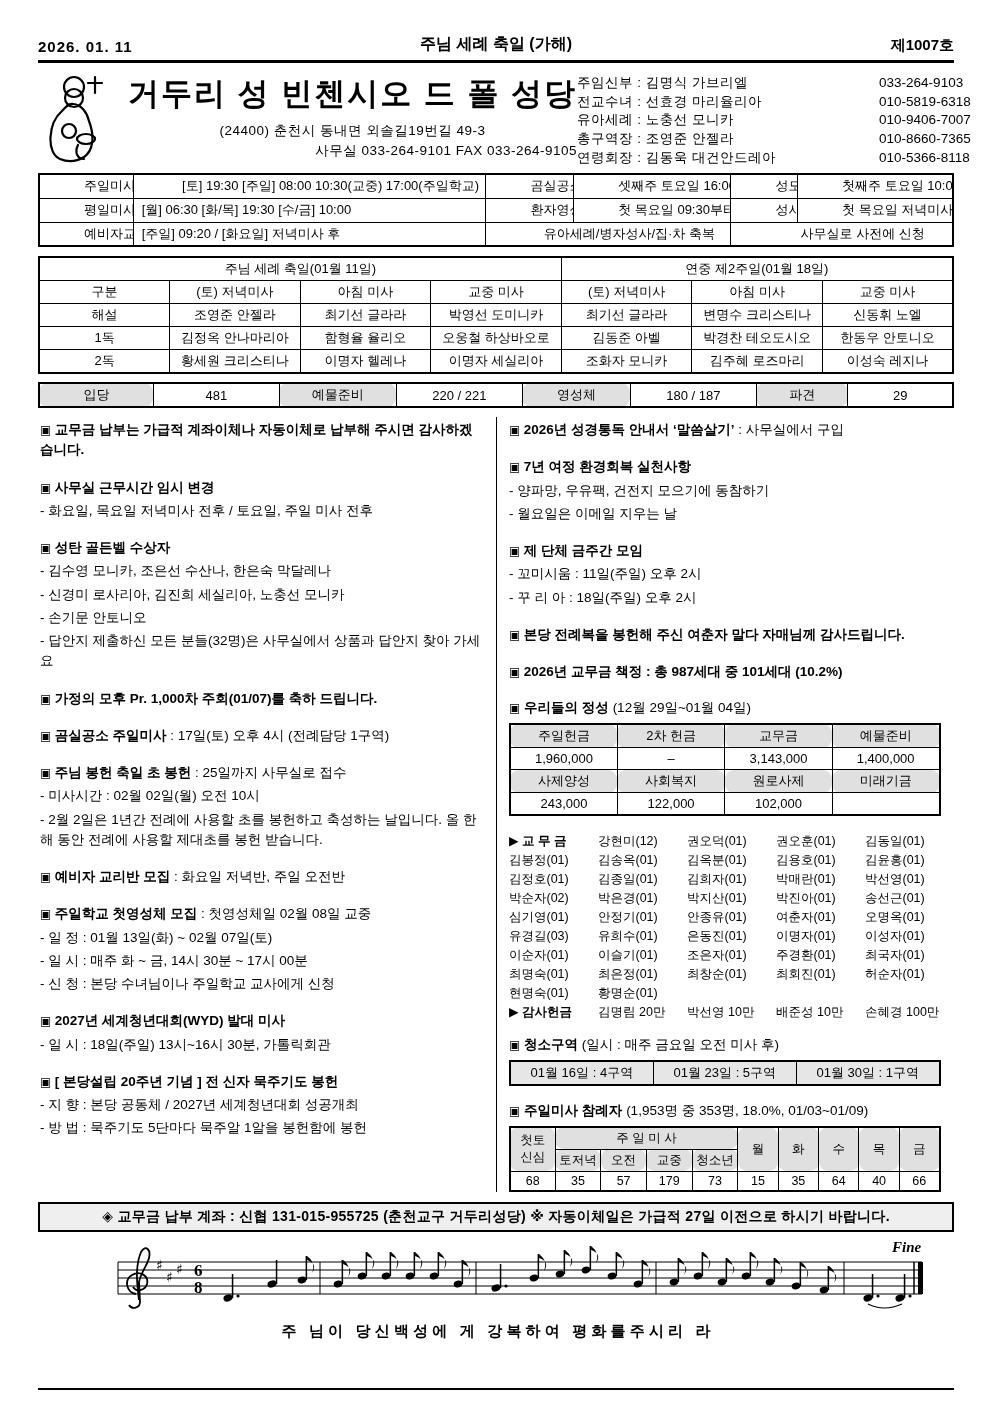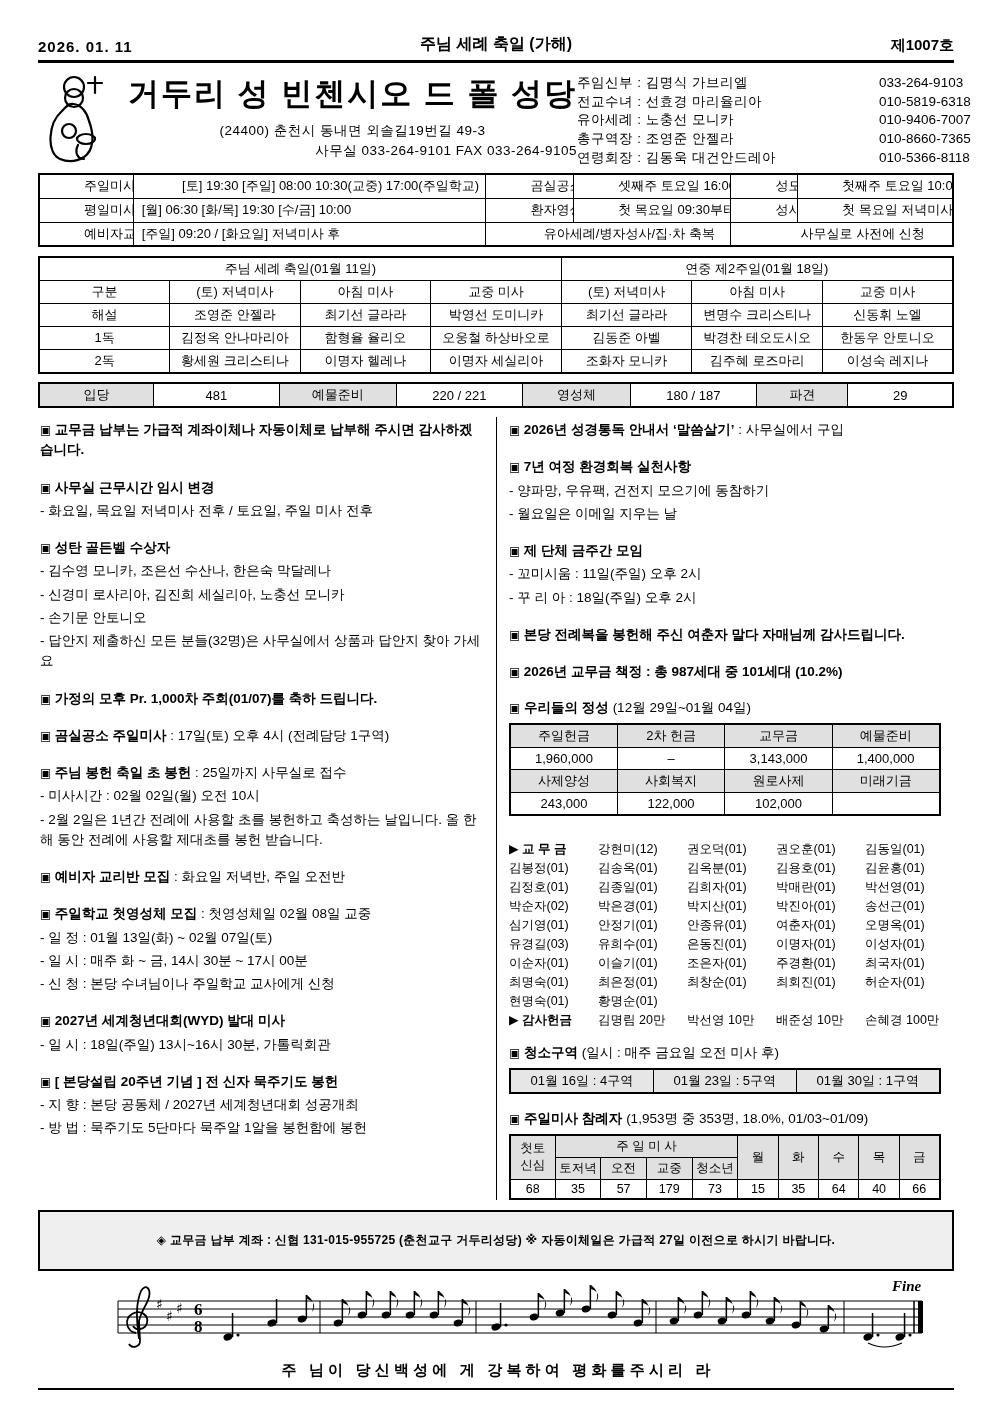--- a/index.html
+++ b/index.html
@@ -26,21 +26,21 @@
   .addr2 { text-align:right; font-size:13.5px; margin-top:2px; letter-spacing:0.5px; }
   .contacts { flex:0 0 420px; font-size:13.5px; padding-top:3px; }
   .contact-row { display:flex; line-height:1.38; }
   .contact-row .rn { flex:1; letter-spacing:0.5px; }
   .contact-row .ph { width:118px; text-align:left; }
 
   
   table { border-collapse:collapse; width:100%; table-layout:fixed; }
   td { border:1px solid #000; text-align:center; font-size:13px; padding:2px 2px; overflow:hidden; white-space:nowrap; }
   .tbl { border:2px solid #000; }
-  .gray { background:#e0e0e0; }
+  .gray { background:#e0e0e0;border-radius:9px; }
 
   .sched td { height:24px;padding-left:44px; }
   .sched .c0 { width:10.3%; }
   .sched .c1 { width:38.6%; text-align:center; }
   .sched .c2 { width:9.6%; }
   .sched .c3 { width:17.2%; }
   .sched .c4 { width:7.3%; }
 
   .roles { margin-top:9px; }
   .roles td { height:22px; }
@@ -58,37 +58,37 @@
   .notice { margin:0 0 17px 0; font-size:13.5px; line-height:1.5; }
   .n-head { font-weight:bold; }
   .n-head .rest { font-weight:normal; }
   .n-head .bullet { font-size:12px; }
   .n-line { font-weight:normal; margin-top:3px; }
 
   .subhead { font-size:13.5px; font-weight:bold; margin:0 0 6px 0; }
   .subhead .rest { font-weight:normal; }
   .subhead .bullet { font-size:12px; }
 
-  .offer { margin-bottom:24px; width:97%; }
+  .offer { margin-bottom:16px; width:97%; }
   .offer td { height:22px; font-size:13px; }
 
   .names { width:100%; margin-bottom:14px; }
   .names td { border:none; text-align:left; font-size:12.5px; padding:1px 0; height:16px; }
   .names tr:first-child td:first-child, .names tr:last-child td:first-child { font-weight:bold; }
 
   .clean { width:97%; margin-bottom:16px; }
   .clean td { height:22px; background:#e6e6e6; font-size:13px; }
 
   .att { width:97%; }
   .att td { font-size:12.5px; height:20px; }
 
   
   .banner {
     margin-top:10px; border:2px solid #000; background:#efefef;
-    text-align:center; font-weight:bold; font-size:12px; padding:20px 0; letter-spacing:0.3px;
+    text-align:center; font-weight:bold; font-size:14px; padding:4px 0; letter-spacing:0.3px;
   }
 
   
   .music { margin-top:6px; text-align:center; }
   .lyrics { text-align:center; font-weight:bold; font-size:15px; margin-top:2px; white-space:pre; }
   .bottom-rule { position:absolute; left:38px; right:38px; bottom:13px; border-top:2px solid #000; }
 </style>
 </head>
 <body>
 

